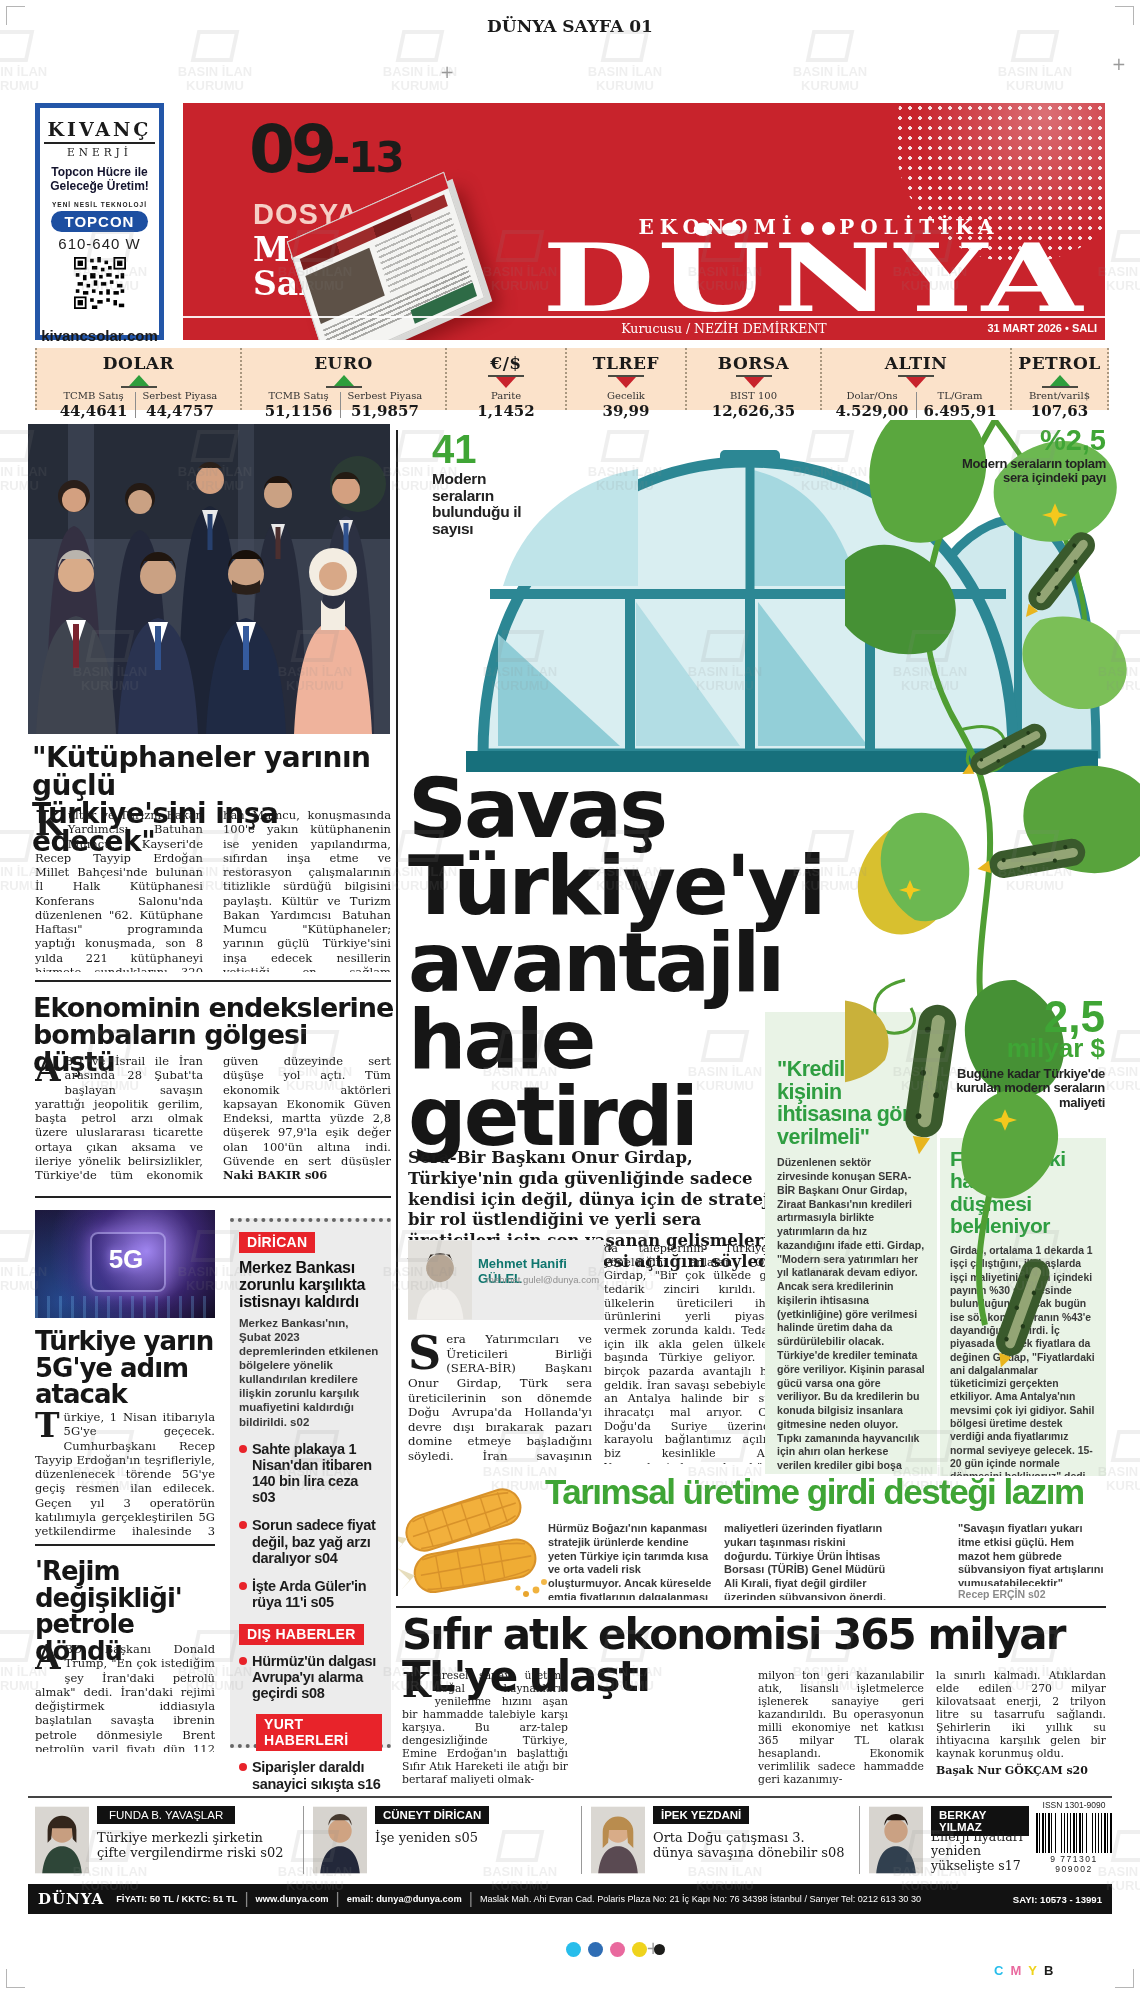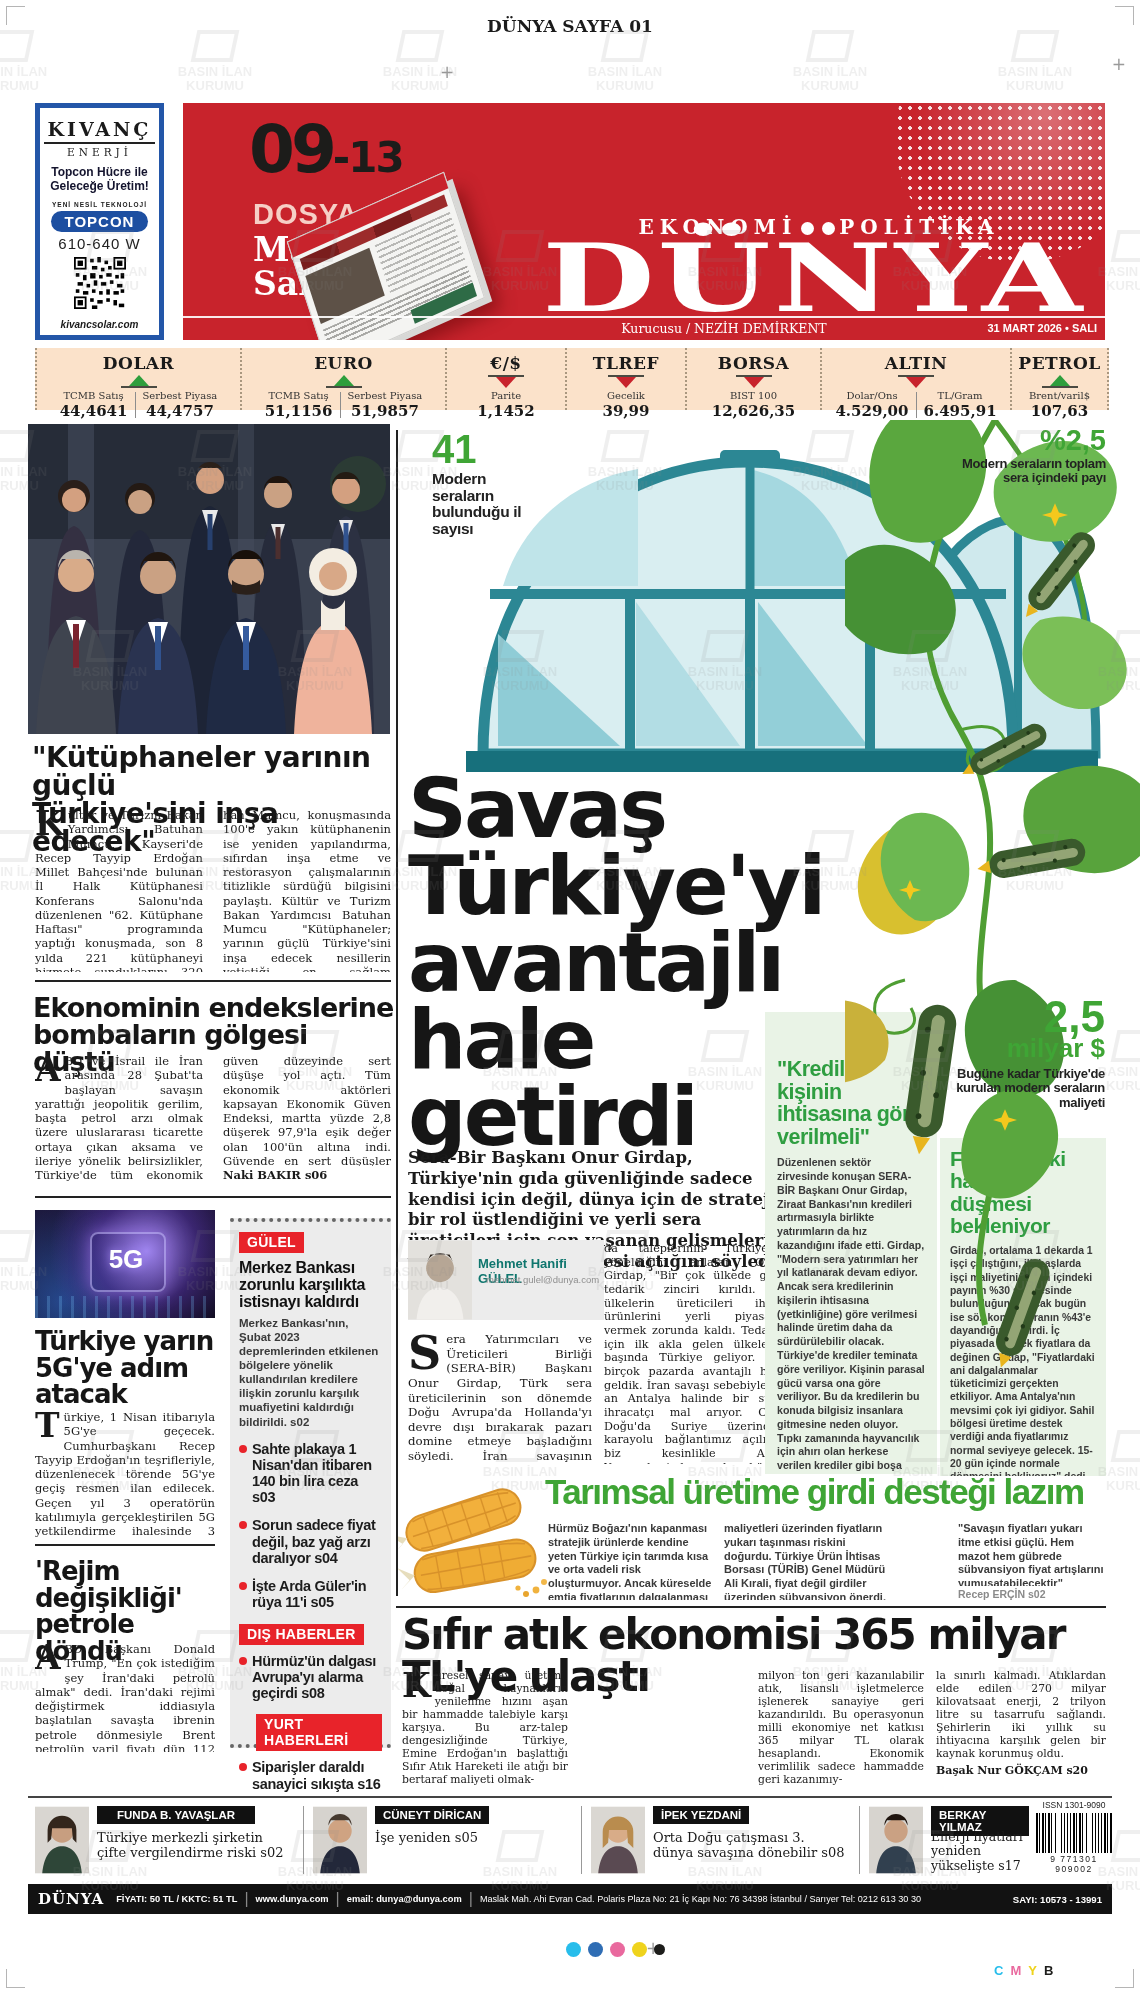--- a/index.html
+++ b/index.html
@@ -107,21 +107,21 @@
           <rect x="22" y="19" width="3" height="2"></rect>
           <rect x="26" y="18" width="2" height="2"></rect>
         <rect x="9" y="23" width="2" height="2"></rect>
           <rect x="13" y="24" width="3" height="2"></rect>
           <rect x="18" y="23" width="2" height="2"></rect>
         <rect x="22" y="24" width="2" height="3"></rect>
           <rect x="25" y="26" width="3" height="2"></rect>
           <rect x="10" y="27" width="3" height="2"></rect>
       </g>
     </svg>
-    <div class="sans" style="font-weight:bold;font-size:10px;margin-top:6px;font-style:italic;">kivancsolar.com</div>
+    <div class="sans" style="font-weight:bold;font-size:15px;margin-top:14px;">kivancsolar.com</div>
   </div>
 
   <div class="abs" style="left:183px;top:103px;width:922px;height:237px;background:#c8232c;overflow:hidden;">
     <div class="abs" style="right:-40px;top:-90px;width:250px;height:250px;border-radius:50%;
                 background-image:radial-gradient(circle at 60% 40%, rgba(255,255,255,.35), rgba(255,255,255,0) 62%),radial-gradient(rgba(255,255,255,.85) 1.6px, transparent 1.9px);
                 background-size:100% 100%, 10px 10px;"></div>
     <div class="abs" style="left:66px;top:8px;color:#1c1c1a;">
       <span style="font-family:'DejaVu Sans',sans-serif;font-weight:bold;font-size:66px;letter-spacing:-4px;">09</span><span style="font-family:'DejaVu Sans',sans-serif;font-weight:bold;font-size:42px;letter-spacing:-2px;">-13</span>
     </div>
     <div class="abs sans" style="left:70px;top:95px;color:#f6cfc6;font-weight:bold;font-size:29px;letter-spacing:1px;">DOSYA</div>
@@ -334,21 +334,21 @@
 atacak</div>
   <div class="abs body-txt jt dc" style="left:35px;top:1410px;width:180px;height:128px;">Türkiye, 1 Nisan itibarıyla 5G'ye geçecek. Cumhurbaşkanı Recep Tayyip Erdoğan'ın teşrifleriyle, düzenlenecek törende 5G'ye geçiş resmen ilan edilecek. Geçen yıl 3 operatörün katılımıyla gerçekleştirilen 5G yetkilendirme ihalesinde 3 milyar 534 milyon dolar gelir elde edildi. s03</div>
   <div class="abs rule" style="left:35px;top:1544px;width:180px;height:2px;"></div>
 
   <div class="abs hl pre" style="left:35px;top:1558px;width:182px;font-size:26px;line-height:1.02;letter-spacing:-1px;">'Rejim
 değişikliği'
 petrole döndü</div>
   <div class="abs body-txt jt dc" style="left:35px;top:1642px;width:180px;height:110px;">ABD Başkanı Donald Trump, "En çok istediğim şey İran'daki petrolü almak" dedi. İran'daki rejimi değiştirmek iddiasıyla başlatılan savaşta ibrenin petrole dönmesiyle Brent petrolün varil fiyatı dün 112 doları aştı. s08</div>
 
   <div class="abs" style="left:230px;top:1218px;width:161px;height:530px;background:#ececec;border-top:4px dotted #666;border-bottom:4px dotted #666;box-sizing:border-box;padding:10px 9px;">
-    <span class="badge">GÜLEL</span>
+    <span class="badge">DİRİCAN</span>
     <div class="sans" style="font-weight:bold;font-size:16px;line-height:1.05;margin-top:7px;letter-spacing:-0.3px;color:#111;">Merkez Bankası zorunlu karşılıkta istisnayı kaldırdı</div>
     <div class="sans" style="font-weight:bold;font-size:11.5px;line-height:1.22;margin-top:6px;color:#3a3a3a;">Merkez Bankası'nın, Şubat 2023 depremlerinden etkilenen bölgelere yönelik kullandırılan kredilere ilişkin zorunlu karşılık muafiyetini kaldırdığı bildirildi. s02</div>
     <div class="bullet">Sahte plakaya 1 Nisan'dan itibaren 140 bin lira ceza s03</div>
     <div class="bullet">Sorun sadece fiyat değil, baz yağ arzı daralıyor s04</div>
     <div class="bullet">İşte Arda Güler'in rüya 11'i s05</div>
     <div style="margin-top:13px;"><span class="badge">DIŞ HABERLER</span></div>
     <div class="bullet" style="margin-top:8px;">Hürmüz'ün dalgası Avrupa'yı alarma geçirdi s08</div>
     <div style="margin-top:13px;padding-left:17px;"><span class="badge">YURT HABERLERİ</span></div>
     <div class="bullet" style="margin-top:8px;">Siparişler daraldı sanayici sıkışta s16</div>
   </div>
@@ -507,21 +507,21 @@
 
   <div class="abs rule" style="left:28px;top:1796px;width:1084px;height:2px;background:#444;"></div>
 
   <div class="abs" style="left:35px;top:1806px;width:258px;height:72px;">
     <svg width="54" height="68" viewBox="0 0 60 74" style="position:absolute;left:0;top:0;">
       <rect width="60" height="74" fill="#d9d6d1"></rect>
         <circle cx="30" cy="27" r="13" fill="#c79e80"></circle>
       <path d="M14,26 a16,16 0 0 1 32,0 l0,14 -4,-4 -1,-12 -22,0 -1,12 -4,4 Z" fill="#33261c"></path>
       <path d="M8,74 C10,52 20,44 30,44 C40,44 50,52 52,74 Z" fill="#2e4638"></path>
     </svg>
-    <span class="sans" style="position:absolute;left:62px;top:0;background:#111;color:#fff;font-weight:bold;font-size:11.5px;padding:3px 20px;">FUNDA B. YAVAŞLAR</span>
+    <span class="sans" style="position:absolute;left:62px;top:0;background:#111;color:#fff;font-weight:normal;font-size:11.5px;padding:3px 12px;">FUNDA B. YAVAŞLAR</span>
     <div style="position:absolute;left:62px;top:24px;width:192px;font-size:13px;line-height:1.18;">Türkiye merkezli şirketin çifte vergilendirme riski s02</div>
   </div>
   <div class="abs" style="left:303px;top:1806px;width:1px;height:68px;background:#999;"></div>
 
   <div class="abs" style="left:313px;top:1806px;width:258px;height:72px;">
     <svg width="54" height="68" viewBox="0 0 60 74" style="position:absolute;left:0;top:0;">
       <rect width="60" height="74" fill="#d6d3ce"></rect>
         <circle cx="30" cy="27" r="13" fill="#cfa382"></circle>
       <path d="M17,21 a13,13 0 0 1 26,0 l-3,-6 -20,0 Z" fill="#463a30"></path>
       <path d="M8,74 C10,52 20,44 30,44 C40,44 50,52 52,74 Z" fill="#23283a"></path>

